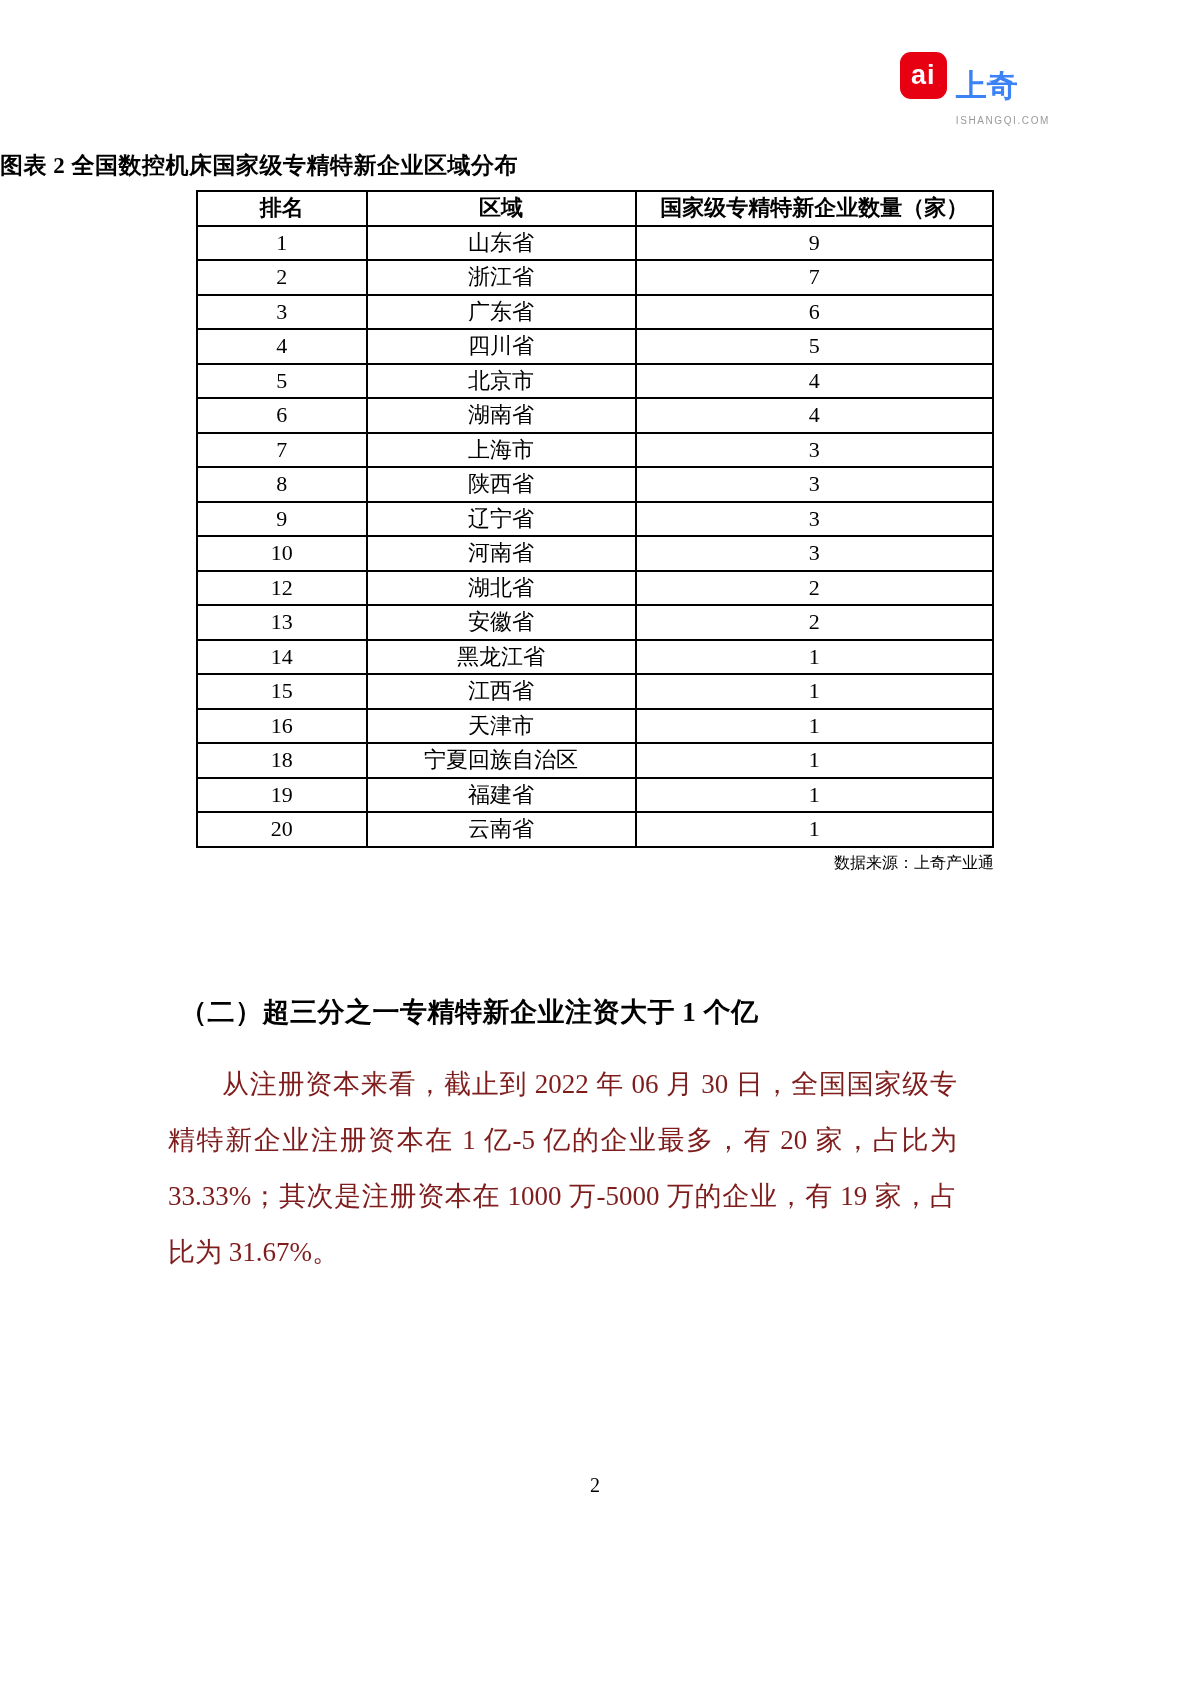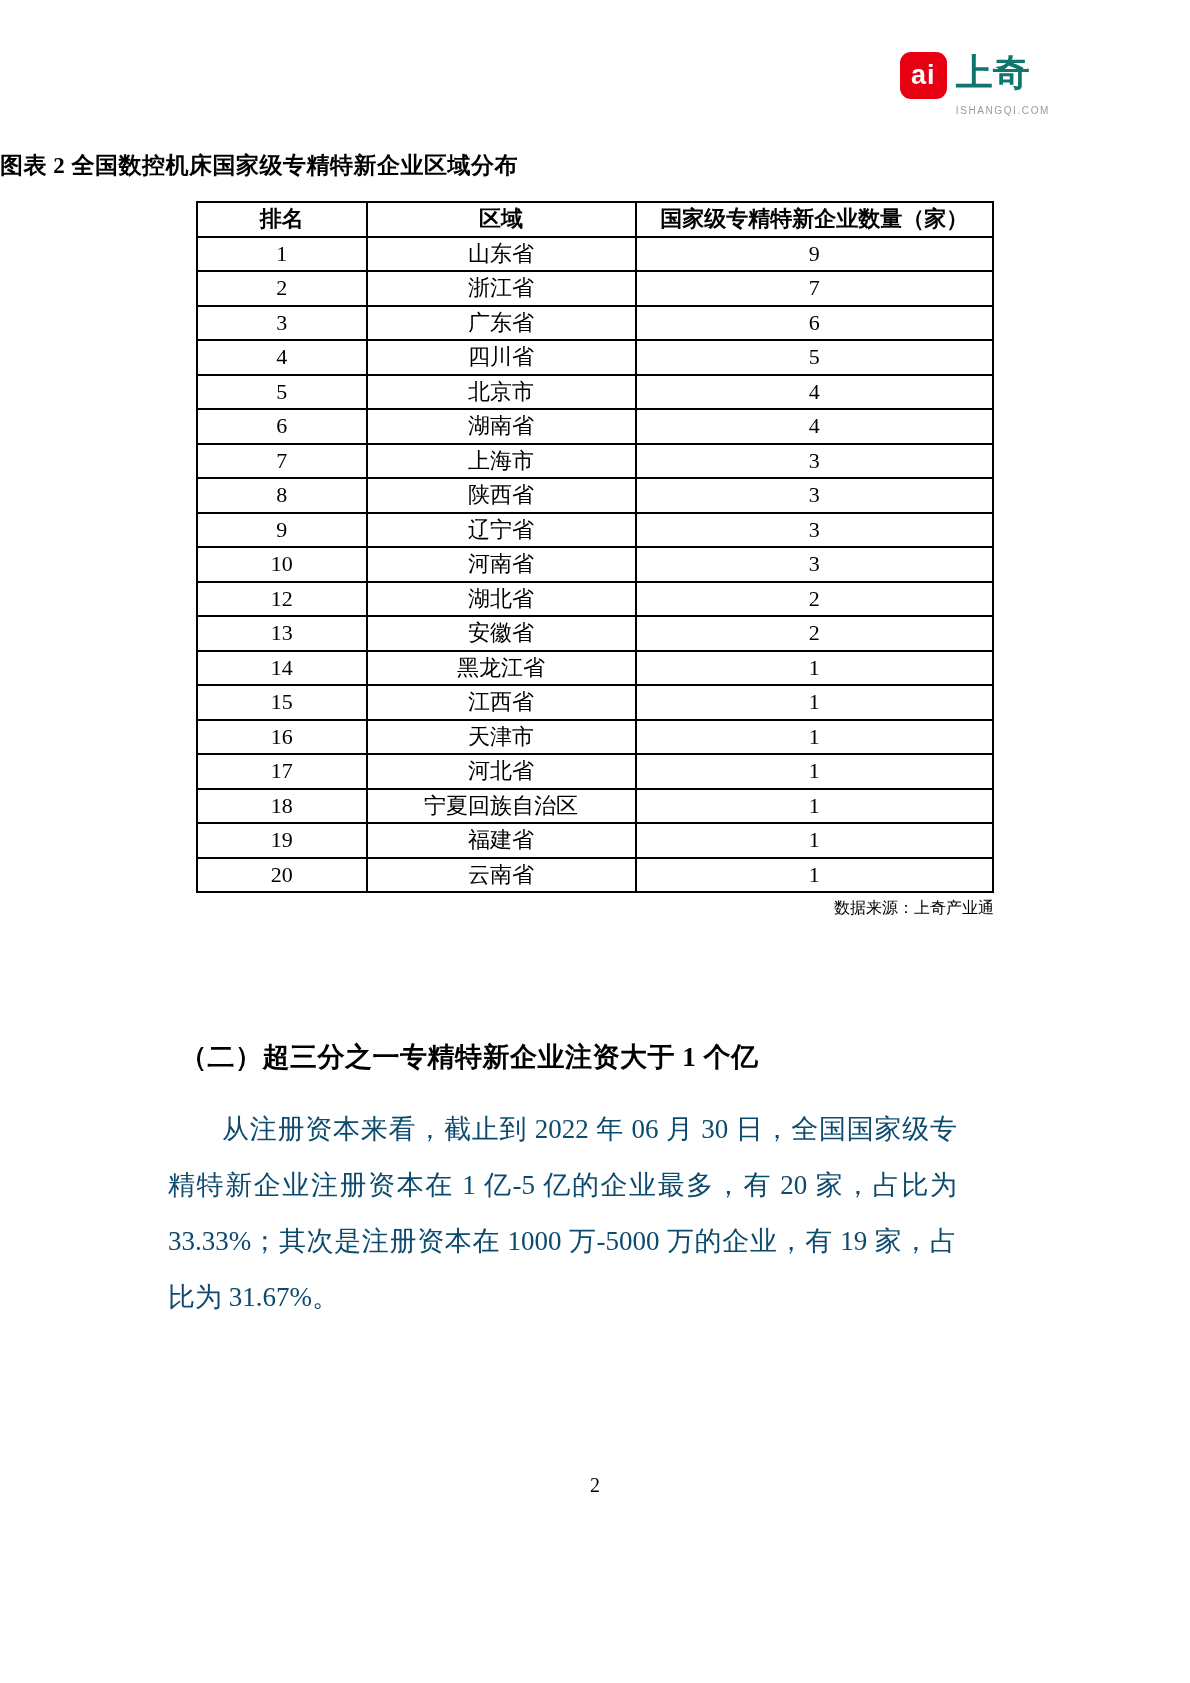--- a/index.html
+++ b/index.html
@@ -43,44 +43,45 @@
     letter-spacing: 1px;
   }
   .logo-text {
     display: flex;
     flex-direction: column;
     align-items: flex-start;
     padding-top: 2px;
   }
   .logo-brand {
     font-family: "Liberation Sans", sans-serif;
-    font-size: 37px;
-    font-weight: bold;
-    color: #0f766e;
+    font-size: 31px;
+    font-weight: bold;
+    color: #3b82f6;
     line-height: 1.05;
+    margin-top: 16px;
   }
   .logo-domain {
     font-family: "Liberation Sans", sans-serif;
     font-size: 10px;
     color: #9a9a9a;
     letter-spacing: 1.6px;
     margin-top: 12px;
   }
 
   
   .table-title {
     margin-top: 150px;
     text-align: left;
     font-size: 23px;
     font-weight: bold;
     letter-spacing: 0.5px;
   }
   table.region-table {
     width: 798px;
-    margin: 20px auto 0 auto;
+    margin: 9px auto 0 auto;
     border-collapse: collapse;
     table-layout: fixed;
   }
   table.region-table th,
   table.region-table td {
     border: 2px solid #000000;
     text-align: center;
     vertical-align: middle;
     font-size: 22px;
     height: 34.5px;
@@ -107,21 +108,21 @@
     font-weight: bold;
     letter-spacing: 0.5px;
   }
   .body-paragraph {
     width: 789px;
     margin: 26px 0 0 168px;
     font-size: 27px;
     line-height: 2.08;
     text-align: justify;
     text-indent: 2em;
-    color: #0c4a6e;
+    color: #7f1d1d;
   }
 
   
   .page-number {
     position: absolute;
     bottom: 186px;
     left: 0;
     width: 100%;
     text-align: center;
     font-size: 20px;
@@ -221,25 +222,20 @@
           <td>15</td>
           <td>江西省</td>
           <td>1</td>
         </tr>
         <tr>
           <td>16</td>
           <td>天津市</td>
           <td>1</td>
         </tr>
         <tr>
-          <td>17</td>
-          <td>河北省</td>
-          <td>1</td>
-        </tr>
-        <tr>
           <td>18</td>
           <td>宁夏回族自治区</td>
           <td>1</td>
         </tr>
         <tr>
           <td>19</td>
           <td>福建省</td>
           <td>1</td>
         </tr>
         <tr>

